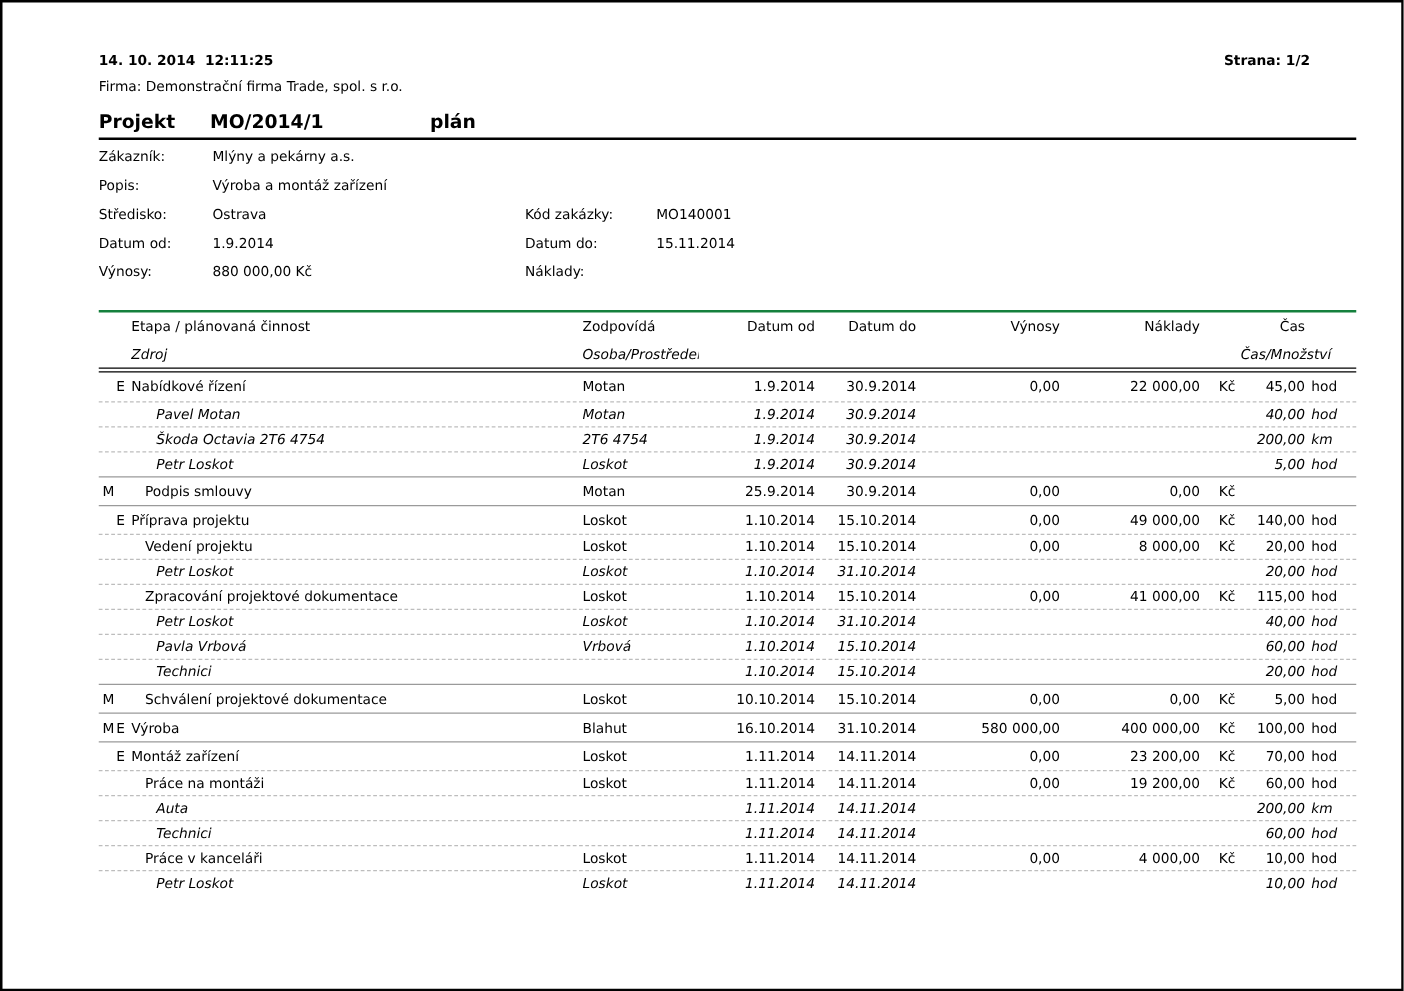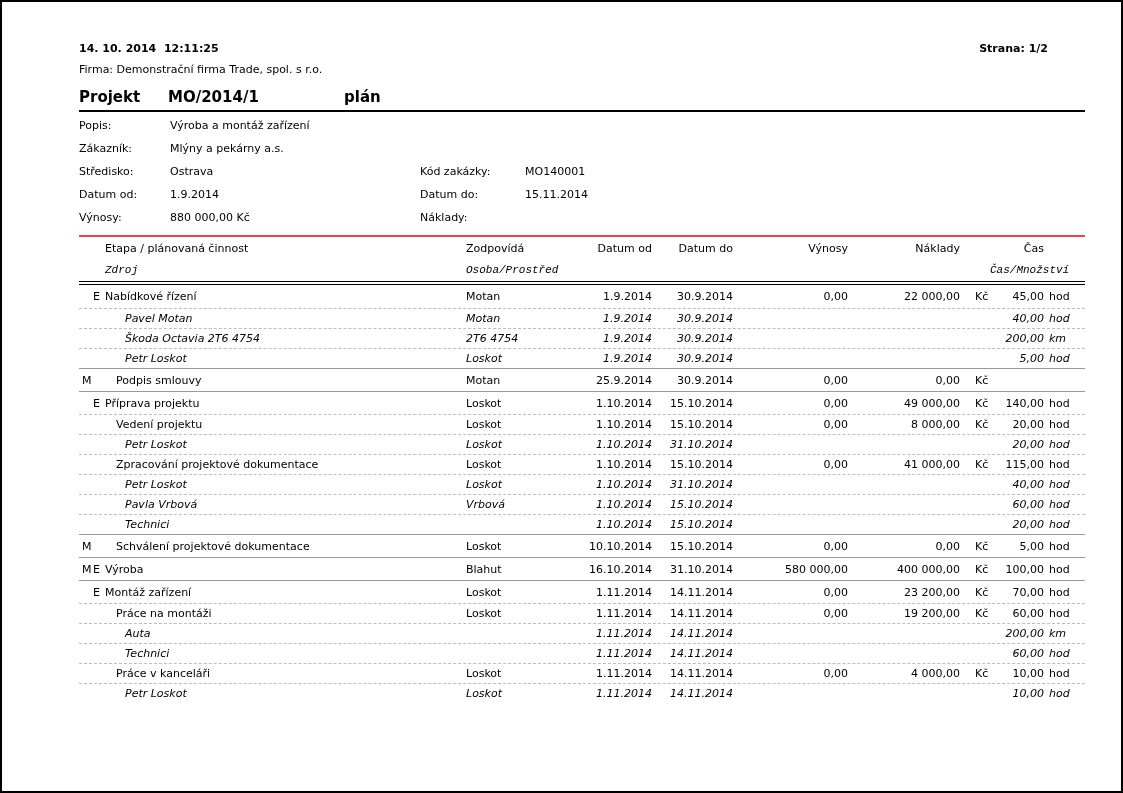--- a/index.html
+++ b/index.html
@@ -39,29 +39,29 @@
     border-bottom: 2px solid #000;
   }
   .info { margin-top: 2px; }
   .info-row {
     display: grid;
     grid-template-columns: 91px 250px 105px auto;
     height: 23px;
     align-items: center;
   }
   
-  .thead { border-top: 2px solid #ef4444; margin-top: 6px; border-bottom: 1px solid #000; }
+  .thead { border-top: 2px solid #15803d; margin-top: 19px; border-bottom: 1px solid #000; }
   .tbody { border-top: 1px solid #000; margin-top: 2px; }
   .trow {
     display: grid;
     grid-template-columns: 23px 363px 94px 93px 81px 115px 112px 30px 95px;
     align-items: center;
   }
   .thead .trow { height: 22px; }
-  .subhead { font-style: italic; font-family: Liberation Mono, monospace; }
+  .subhead { font-style: italic; }
   .c-name { padding-left: 3px; overflow: hidden; white-space: nowrap; }
   .c-resp { padding-left: 1px; overflow: hidden; white-space: nowrap; }
   .c-num { text-align: right; white-space: pre; }
   .c-kc { padding-left: 15px; }
   .c-time { display: grid; grid-template-columns: 1fr 41px; }
   .t-val { text-align: right; white-space: pre; }
   .t-unit { padding-left: 5px; text-align: left; }
   .h-time { text-align: right; padding-right: 41px; }
   .h-time-sub { text-align: right; padding-right: 20px; }
   .trow--stage, .trow--milestone { height: 23px; }
@@ -89,28 +89,28 @@
     <div class="company">Firma: Demonstrační firma Trade, spol. s r.o.</div>
 
     <div class="title">
       <span>Projekt</span>
       <span>MO/2014/1</span>
       <span>plán</span>
     </div>
 
     <div class="info">
         <div class="info-row">
+          <span class="info-label">Zákazník:</span>
+          <span class="info-value">Mlýny a pekárny a.s.</span>
+          <span class="info-label"></span>
+          <span class="info-value"></span>
+        </div>
+        <div class="info-row">
           <span class="info-label">Popis:</span>
           <span class="info-value">Výroba a montáž zařízení</span>
-          <span class="info-label"></span>
-          <span class="info-value"></span>
-        </div>
-        <div class="info-row">
-          <span class="info-label">Zákazník:</span>
-          <span class="info-value">Mlýny a pekárny a.s.</span>
           <span class="info-label"></span>
           <span class="info-value"></span>
         </div>
         <div class="info-row">
           <span class="info-label">Středisko:</span>
           <span class="info-value">Ostrava</span>
           <span class="info-label">Kód zakázky:</span>
           <span class="info-value">MO140001</span>
         </div>
         <div class="info-row">

